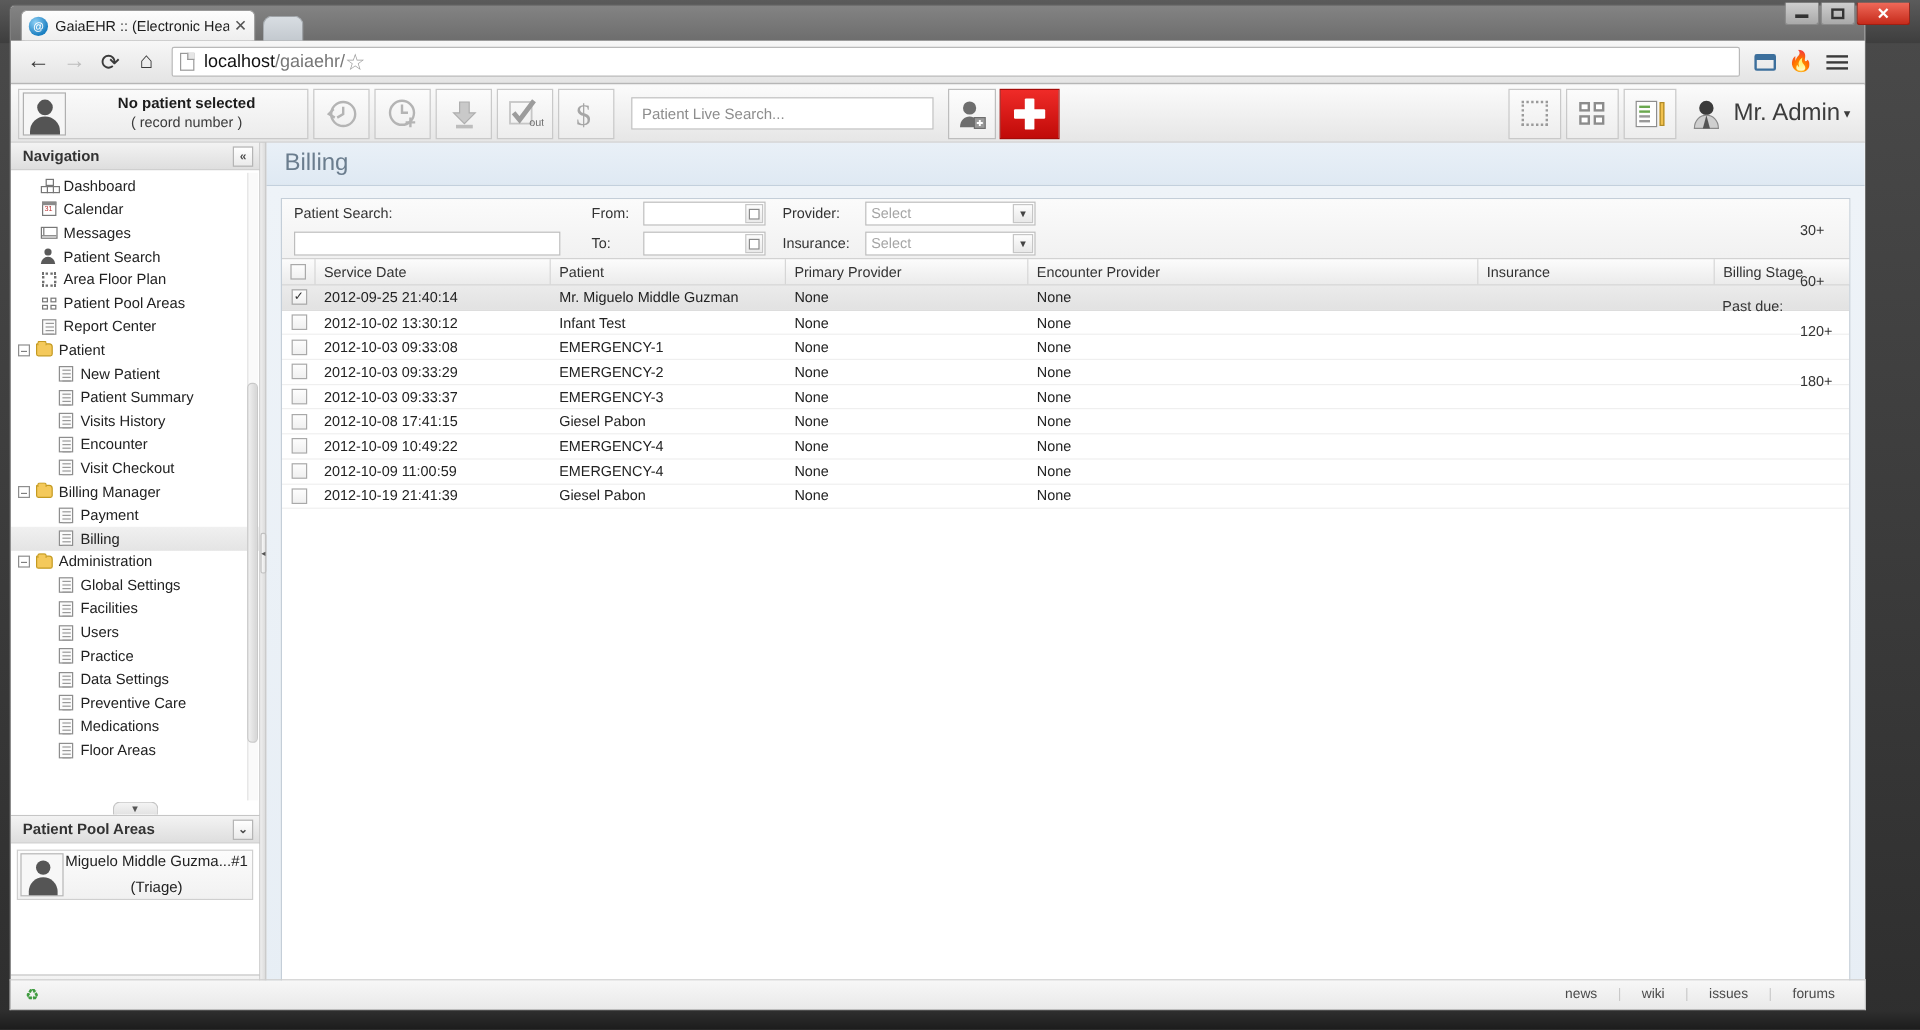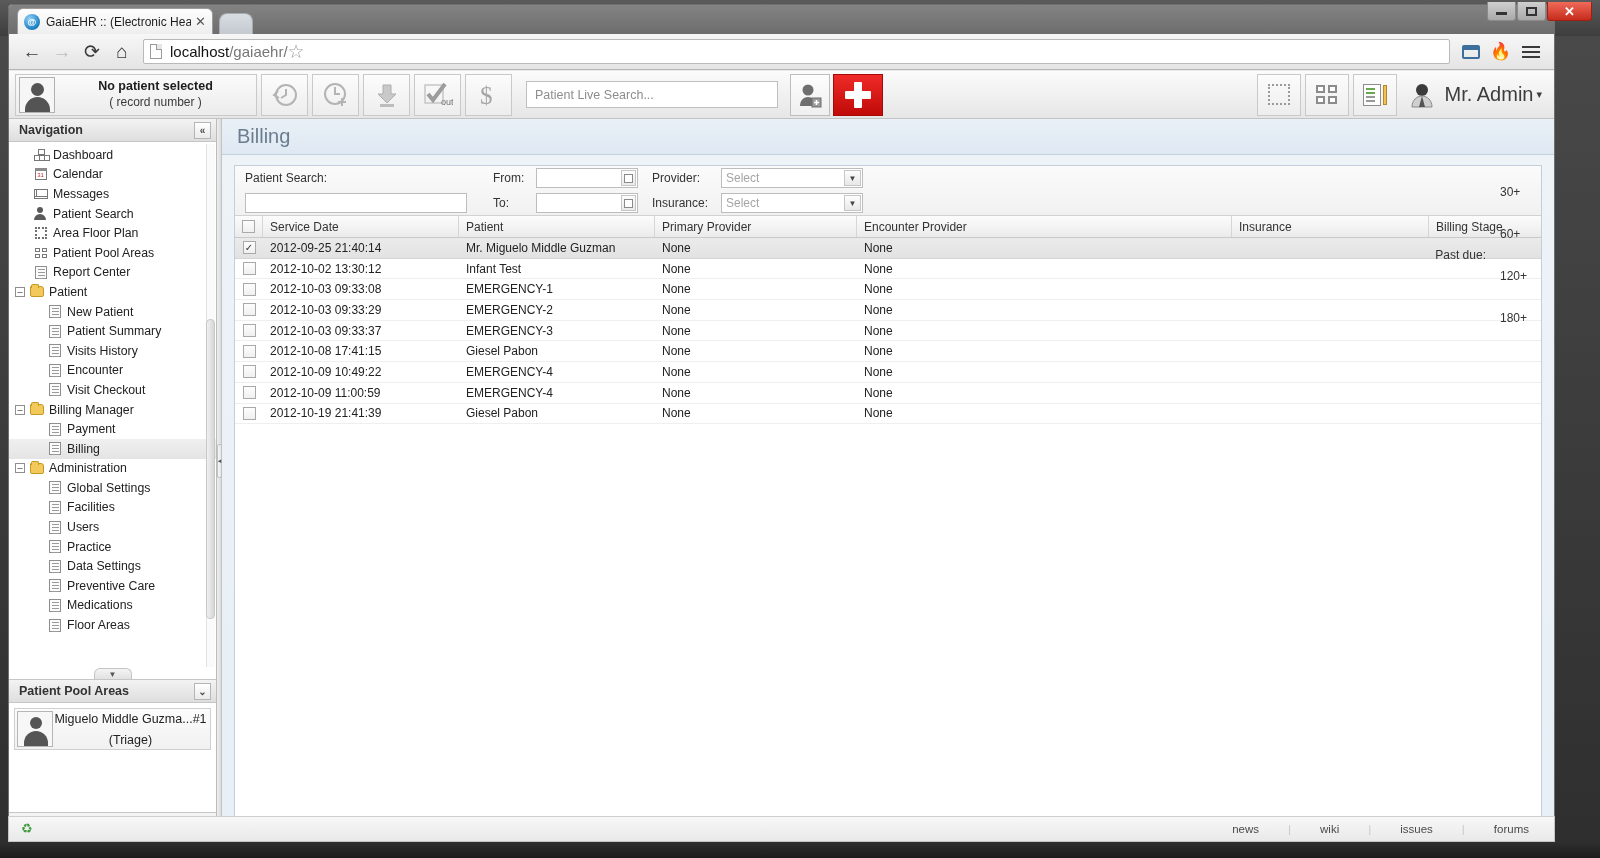--- a/index.html
+++ b/index.html
@@ -388,21 +388,21 @@
     position:absolute; left:8px; bottom:16px; width:1547px; height:26px;
     background: linear-gradient(180deg,#f7f7f7,#e9e9e9);
     border:1px solid #c4c4c4; border-top:1px solid #cfcfcf;
     display:flex; align-items:center; padding: 0 12px;
     font-size:11.5px; color:#4a4a4a;
   }
   #recycle {
     width:14px;height:14px;margin-right:6px;
     color:#3f9b3f;font-size:13px;line-height:1;
   }
-  #footer-links { margin-left:auto; display:flex; align-items:flex-end; gap:16px; }
+  #footer-links { margin-left:auto; display:flex; align-items:flex-end; gap:4px; }
   #footer-links a { color:#4a4a4a; text-decoration:none; padding: 0 13px; font-size:11.5px; }
   #footer-links span.divider { color:#c9c9c9; }
 
   #bottom-shadow {
     position:absolute; left:0; bottom:0; width:1600px; height:16px;
     background: linear-gradient(180deg,#2f2f2f,#1c1c1c);
   }
 </style>
 </head>
 <body>

